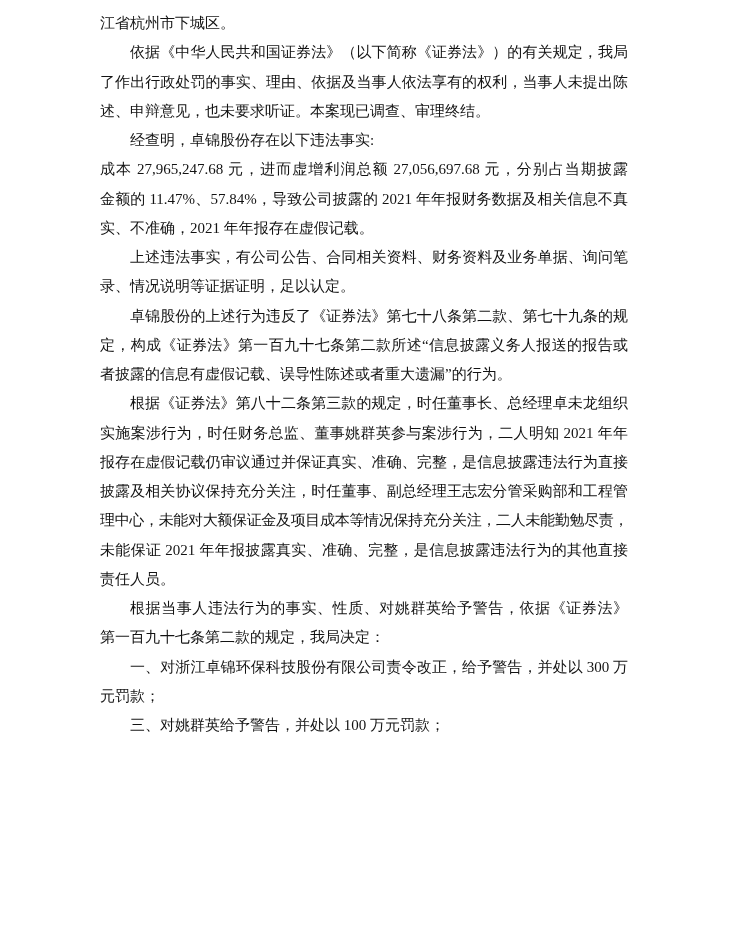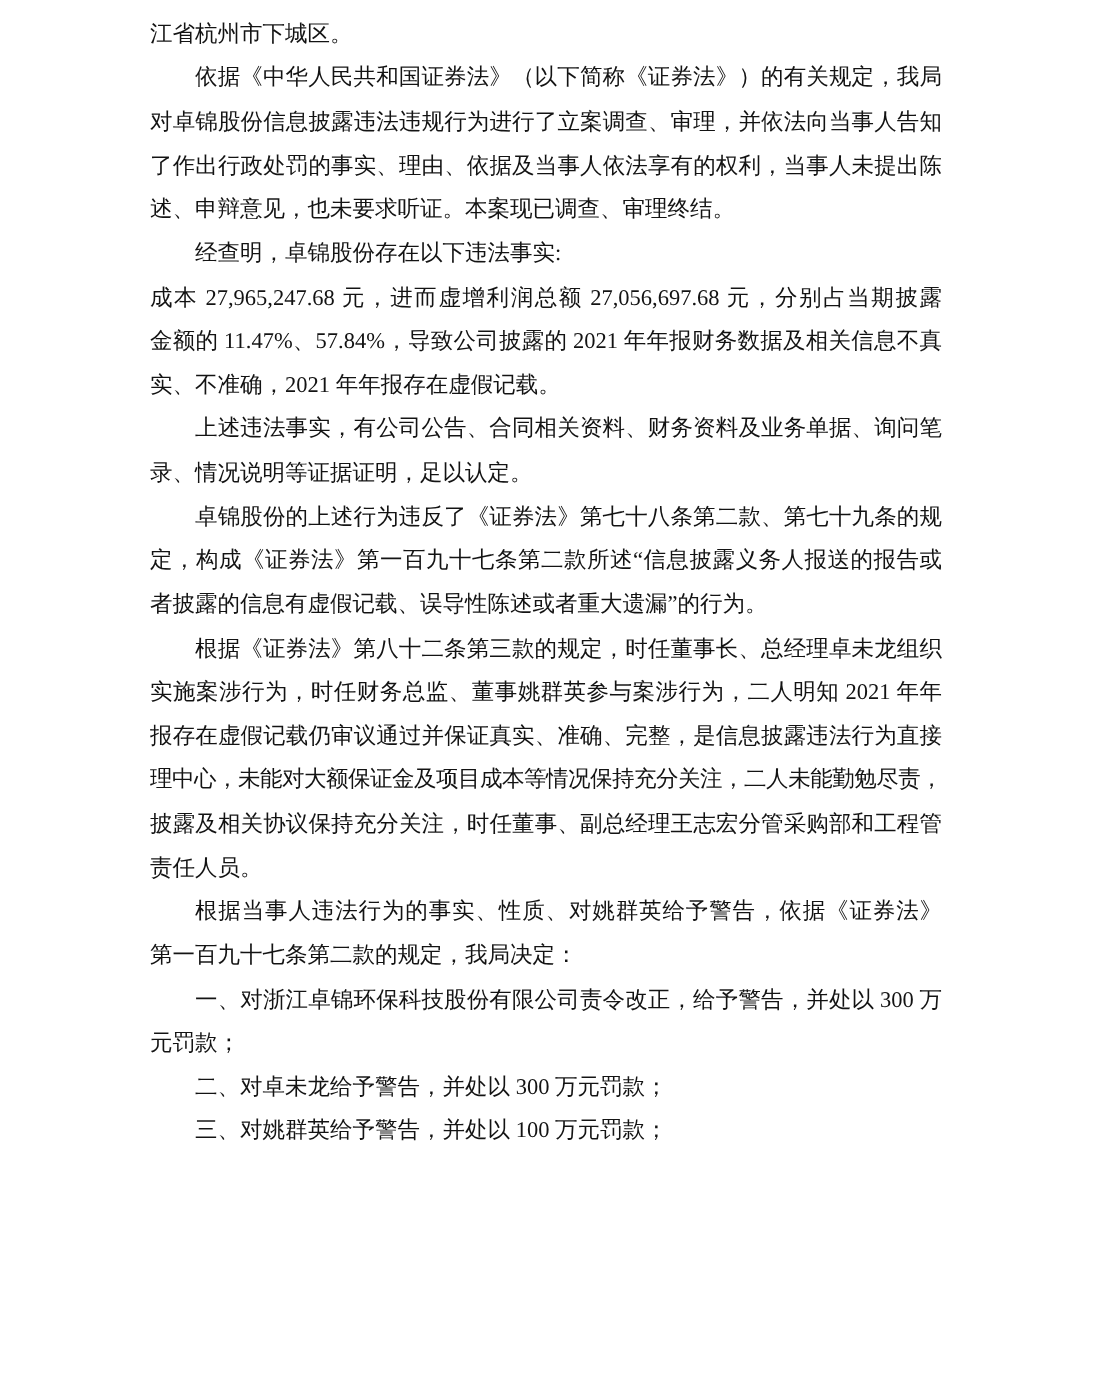--- a/index.html
+++ b/index.html
@@ -60,21 +60,20 @@
   <div class="doc-body">
 
     <p>
       </p>
       <div class="line">江省杭州市下城区。</div>
     <p></p>
 
     <p>
       </p>
       <div class="line indent jl">依据《中华人民共和国证券法》（以下简称《证券法》）的有关规定，我局</div>
-      <div class="line jl">对卓锦股份信息披露违法违规行为进行了立案调查、审理，并依法向当事人告知</div>
       <div class="line jl">了作出行政处罚的事实、理由、依据及当事人依法享有的权利，当事人未提出陈</div>
       <div class="line">述、申辩意见，也未要求听证。本案现已调查、审理终结。</div>
     <p></p>
 
     <p>
       </p>
       <div class="line indent">经查明，卓锦股份存在以下违法事实:</div>
     <p></p>
 
     <p>
@@ -95,40 +94,40 @@
       <div class="line indent jl">卓锦股份的上述行为违反了《证券法》第七十八条第二款、第七十九条的规</div>
       <div class="line jl">定，构成《证券法》第一百九十七条第二款所述“信息披露义务人报送的报告或</div>
       <div class="line">者披露的信息有虚假记载、误导性陈述或者重大遗漏”的行为。</div>
     <p></p>
 
     <p>
       </p>
       <div class="line indent jl">根据《证券法》第八十二条第三款的规定，时任董事长、总经理卓未龙组织</div>
       <div class="line jl">实施案涉行为，时任财务总监、董事姚群英参与案涉行为，二人明知 2021 年年</div>
       <div class="line jl">报存在虚假记载仍审议通过并保证真实、准确、完整，是信息披露违法行为直接</div>
+      <div class="line jl">披露及相关协议保持充分关注，时任董事、副总经理王志宏分管采购部和工程管</div>
       <div class="line jl tight">理中心，未能对大额保证金及项目成本等情况保持充分关注，二人未能勤勉尽责，</div>
-      <div class="line jl">披露及相关协议保持充分关注，时任董事、副总经理王志宏分管采购部和工程管</div>
+      <div class="line jl">未能保证 2021 年年报披露真实、准确、完整，是信息披露违法行为的其他直接</div>
       <div class="line">责任人员。</div>
     <p></p>
 
     <p>
       </p>
       <div class="line indent jl">根据当事人违法行为的事实、性质、对姚群英给予警告，依据《证券法》</div>
       <div class="line">第一百九十七条第二款的规定，我局决定：</div>
     <p></p>
 
     <p>
       </p>
       <div class="line indent jl">一、对浙江卓锦环保科技股份有限公司责令改正，给予警告，并处以 300 万</div>
       <div class="line">元罚款；</div>
     <p></p>
 
     <p>
       </p>
-      <div class="line indent">二、对卓未龙给予警告，并处以 300 万元罚款；</div>
     <p></p>
 
     <p>
       </p>
       <div class="line indent">三、对姚群英给予警告，并处以 100 万元罚款；</div>
     <p></p>
 
   </div>
 </div>
 

